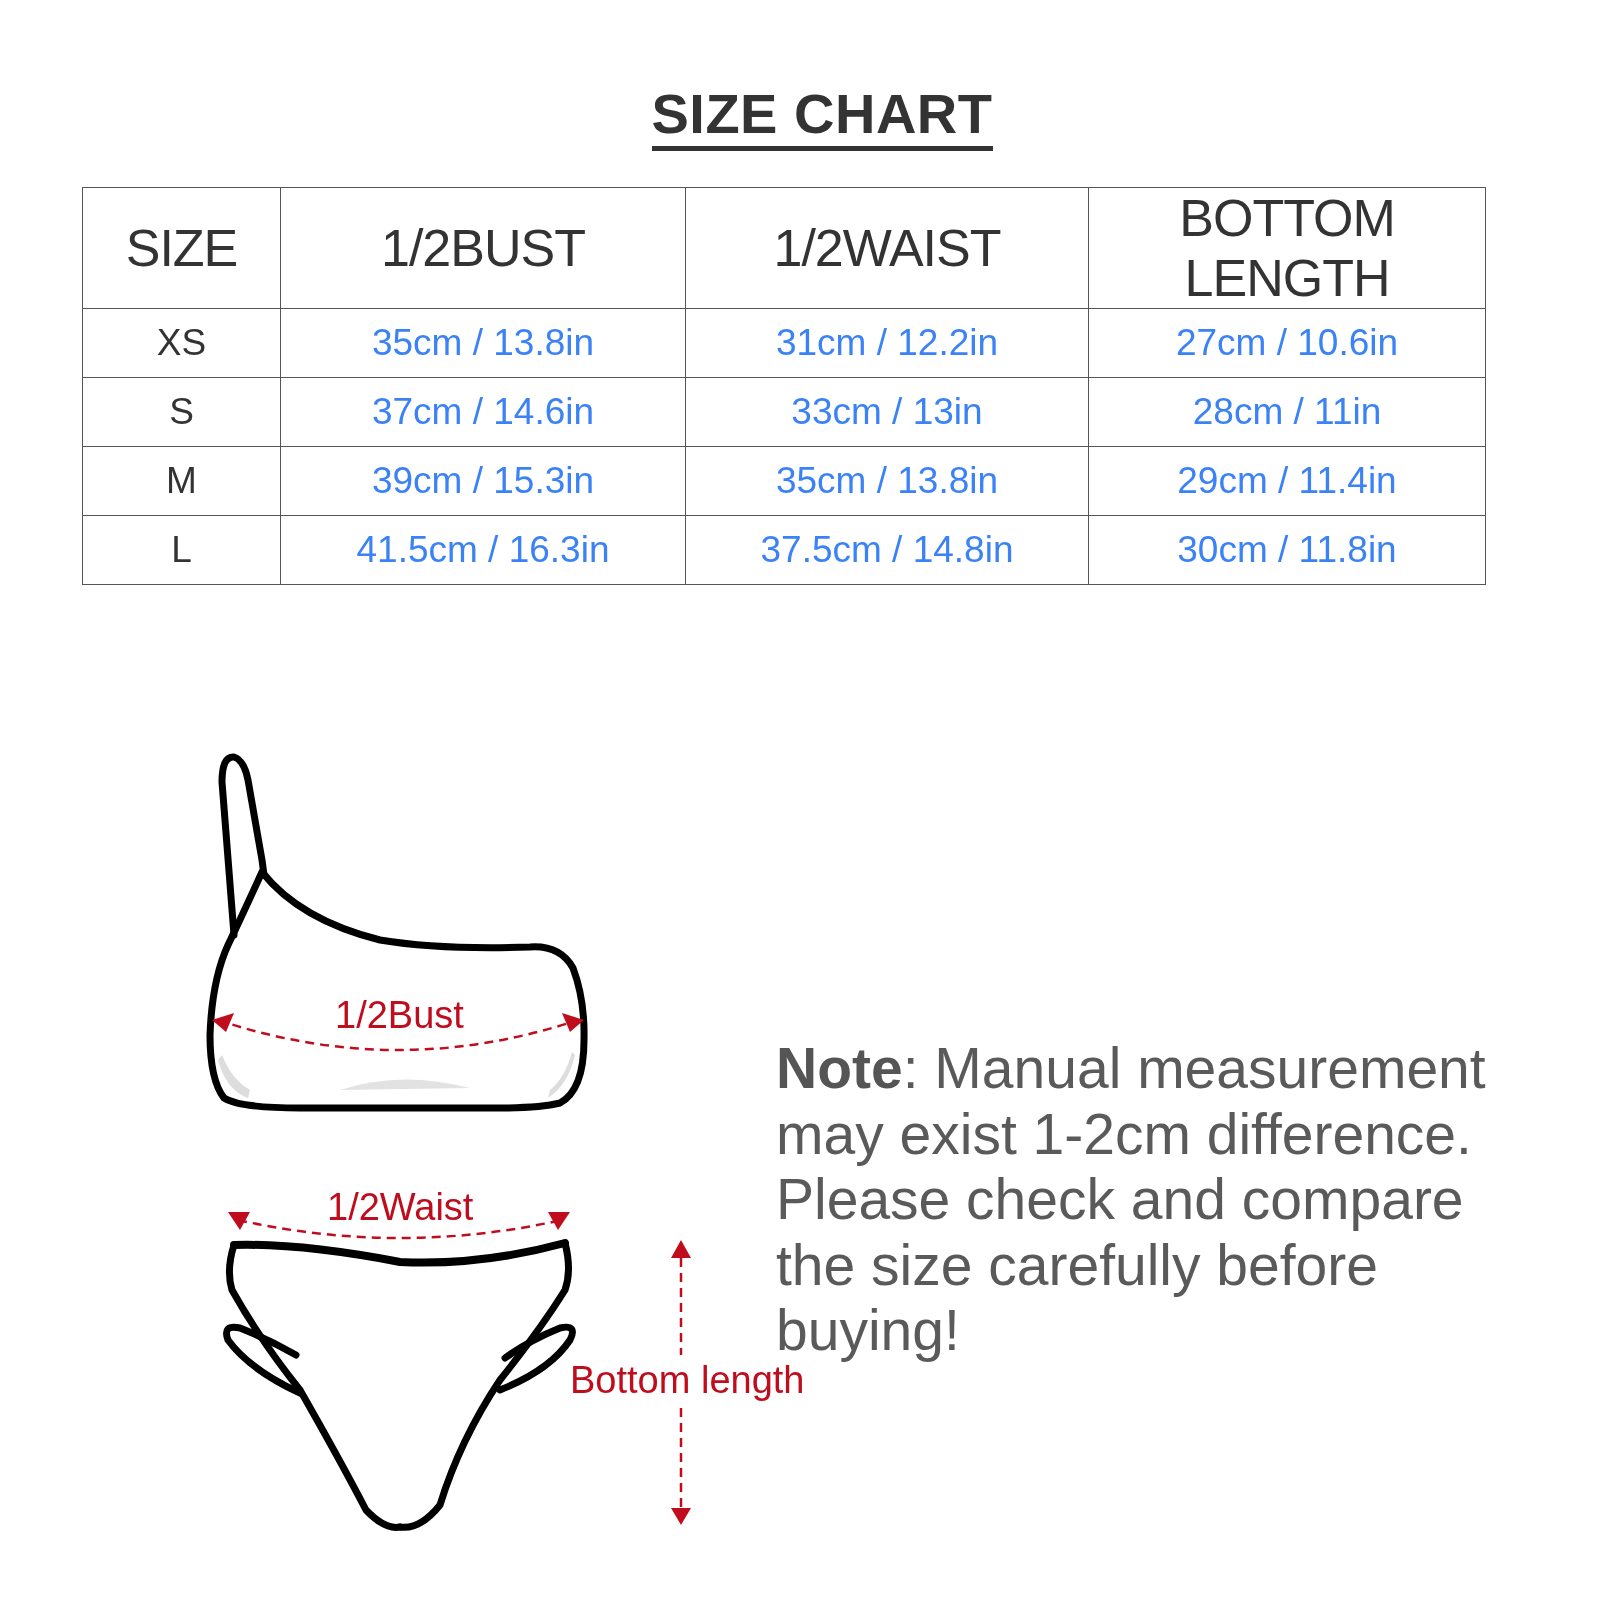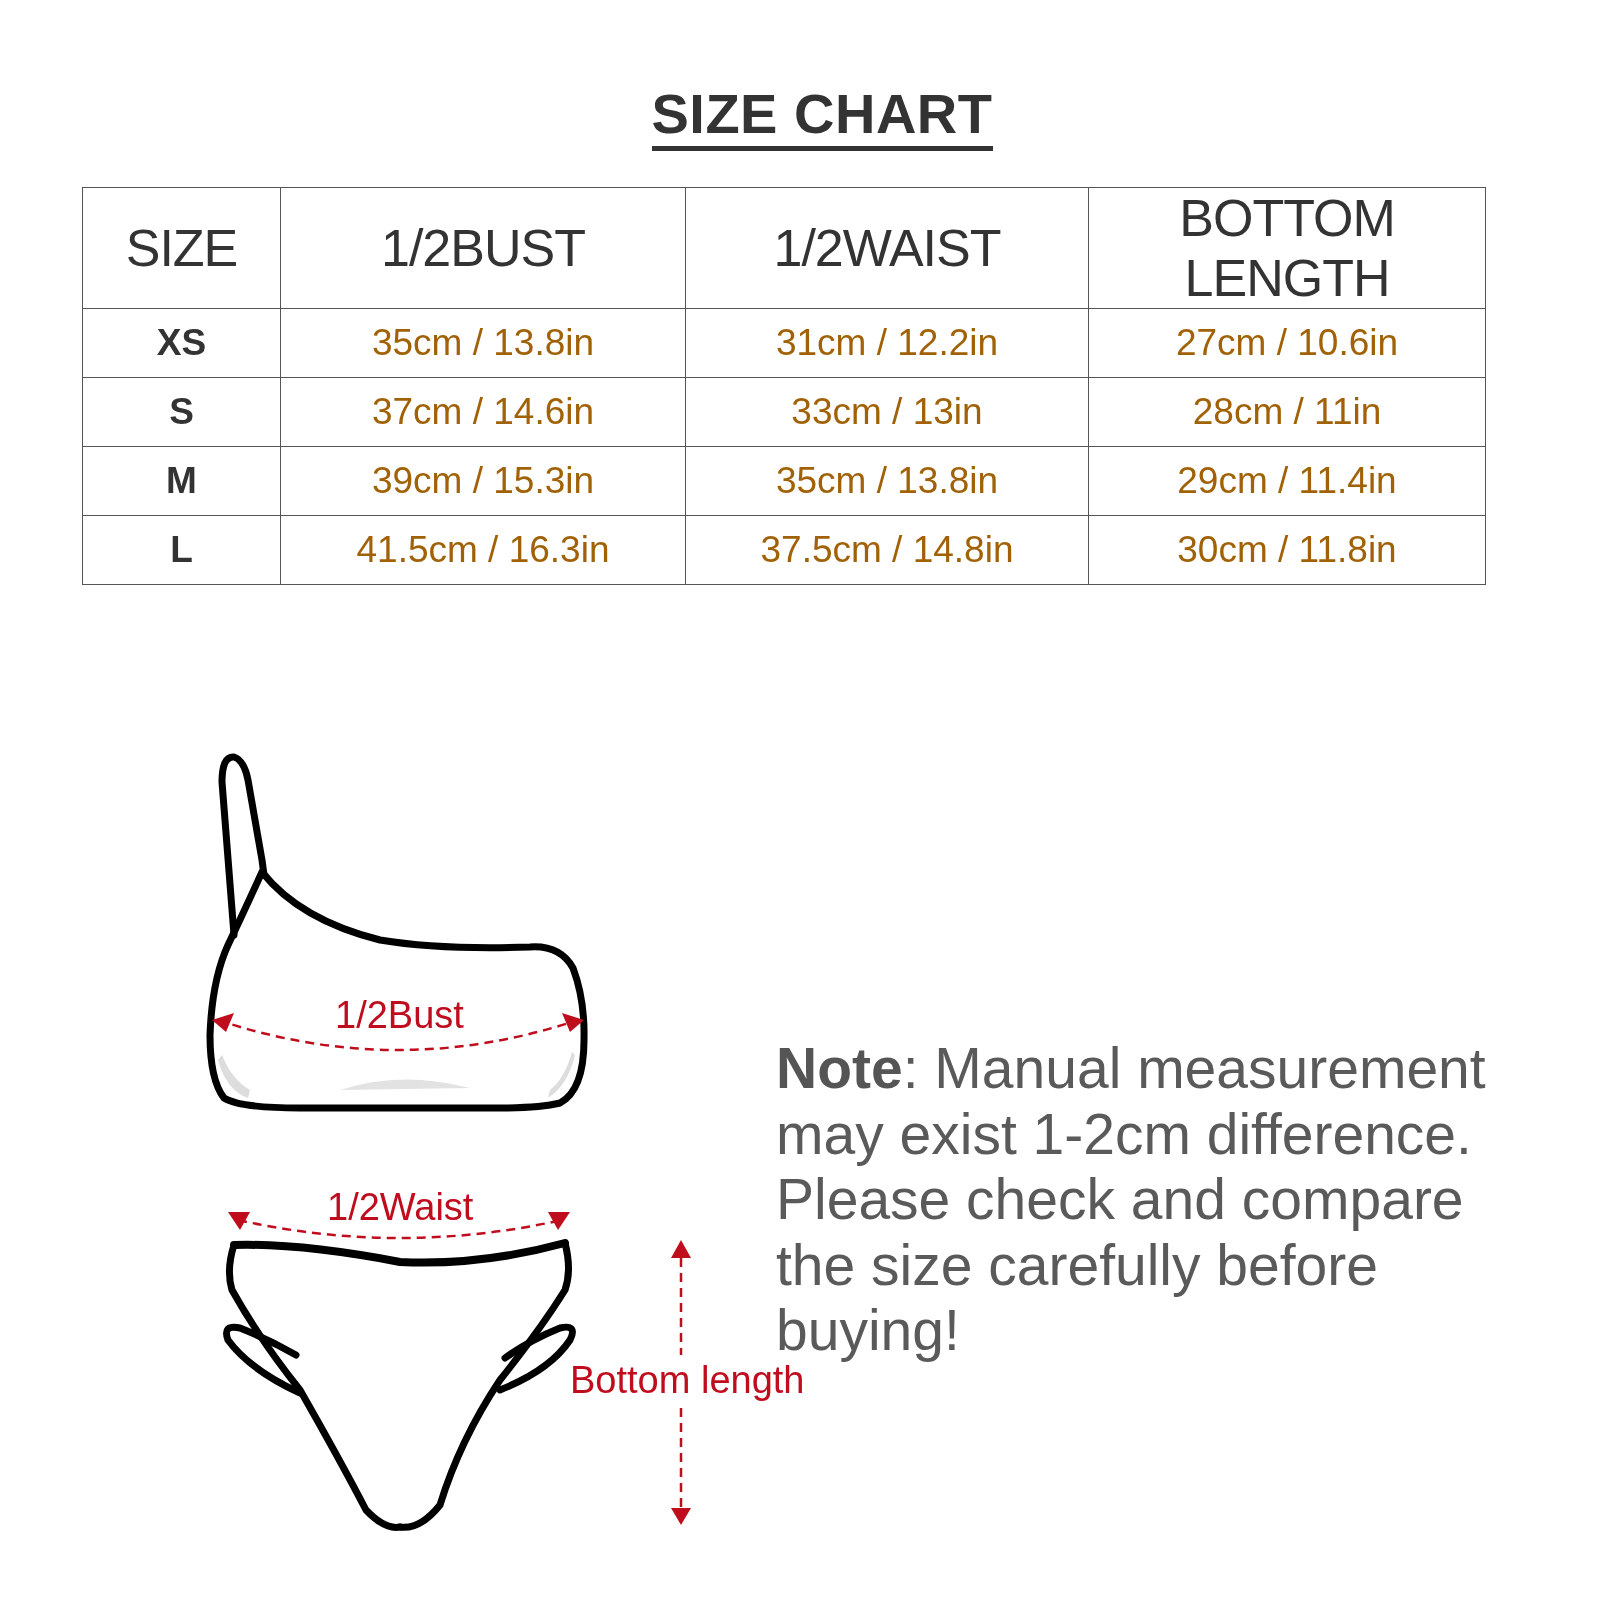--- a/index.html
+++ b/index.html
@@ -50,24 +50,24 @@
       padding: 0;
     }
     table.size-table th {
       font-size: 52px;
       font-weight: normal;
       color: #333333;
       letter-spacing: -1px;
     }
     table.size-table td {
       font-size: 37px;
-      color: #a16207;
+      color: #3b82f6;
     }
     table.size-table td.size-cell {
-      font-weight: bold;
+      font-weight: normal;
       color: #333333;
       font-size: 37px;
     }
     .col-size { width: 198px; }
     .col-bust { width: 405px; }
     .col-waist { width: 403px; }
     .col-length { width: 397px; }
 
     .diagram {
       position: absolute;

